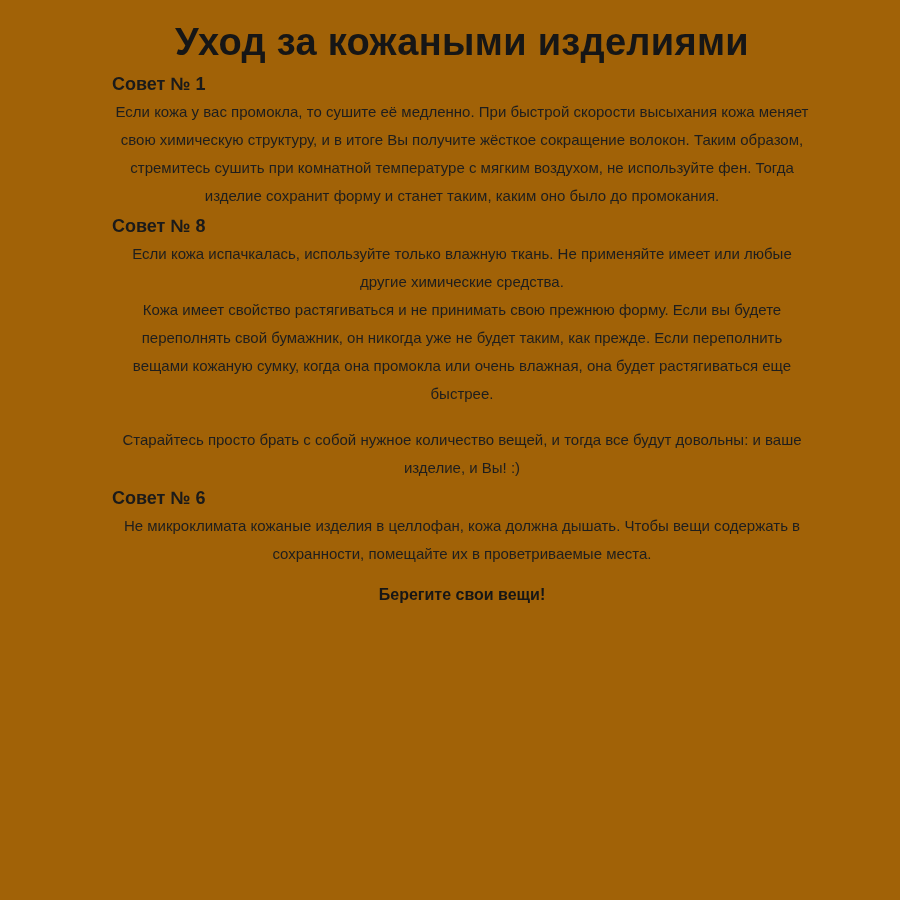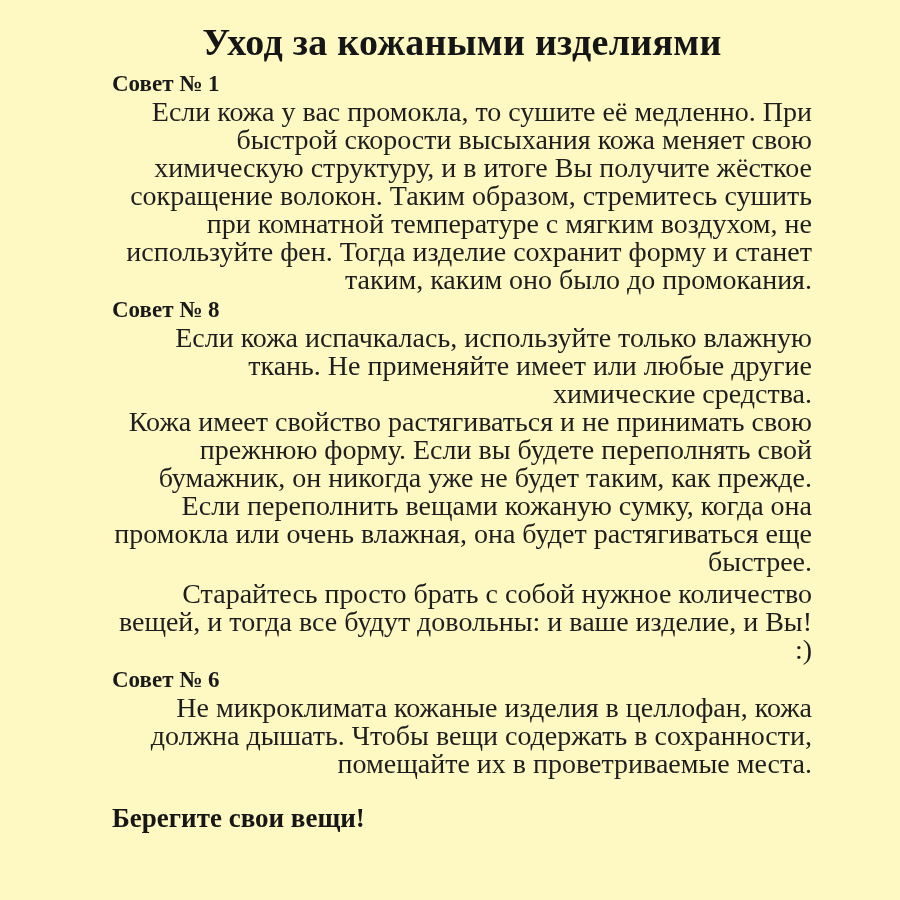--- a/index.html
+++ b/index.html
@@ -5,57 +5,57 @@
   html, body {
     margin: 0;
     padding: 0;
     background: #ffffff;
   }
   .page {
     position: relative;
     width: 900px;
     height: 900px;
     box-sizing: border-box;
-    background: #fef9c3;
+    background: #a16207;
     color: #1e1e1e;
-    font-family: Liberation Serif, serif;
+    font-family: Liberation Sans, sans-serif;
     padding: 20px 88px 0 112px;
     overflow: hidden;
   }
   .doc-title {
     font-size: 38px;
     line-height: 44px;
     font-weight: bold;
     text-align: center;
     margin: 0 0 6px 0;
     letter-spacing: 0.3px;
     color: #161616;
   }
   .tip-section { margin: 0; }
   .tip-heading {
-    font-size: 23px;
+    font-size: 18px;
     line-height: 28px;
     font-weight: bold;
     margin: 2px 0 0 0;
     color: #1a1a1a;
   }
   .tip-paragraph {
-    font-size: 28px;
+    font-size: 15px;
     line-height: 28px;
     margin: 0;
-    text-align: right;
+    text-align: center;
     color: #1e1e1e;
   }
-  .tip-paragraph + .tip-paragraph { margin-top: 4px; }
+  .tip-paragraph + .tip-paragraph { margin-top: 18px; }
   .doc-footer {
-    font-size: 27px;
+    font-size: 16px;
     line-height: 30px;
     font-weight: bold;
-    text-align: left;
-    margin-top: 25px;
+    text-align: center;
+    margin-top: 12px;
     color: #161616;
   }
 </style>
 </head>
 <body>
 
 <div class="page">
 
   <h1 class="doc-title">Уход за кожаными изделиями</h1>
 

